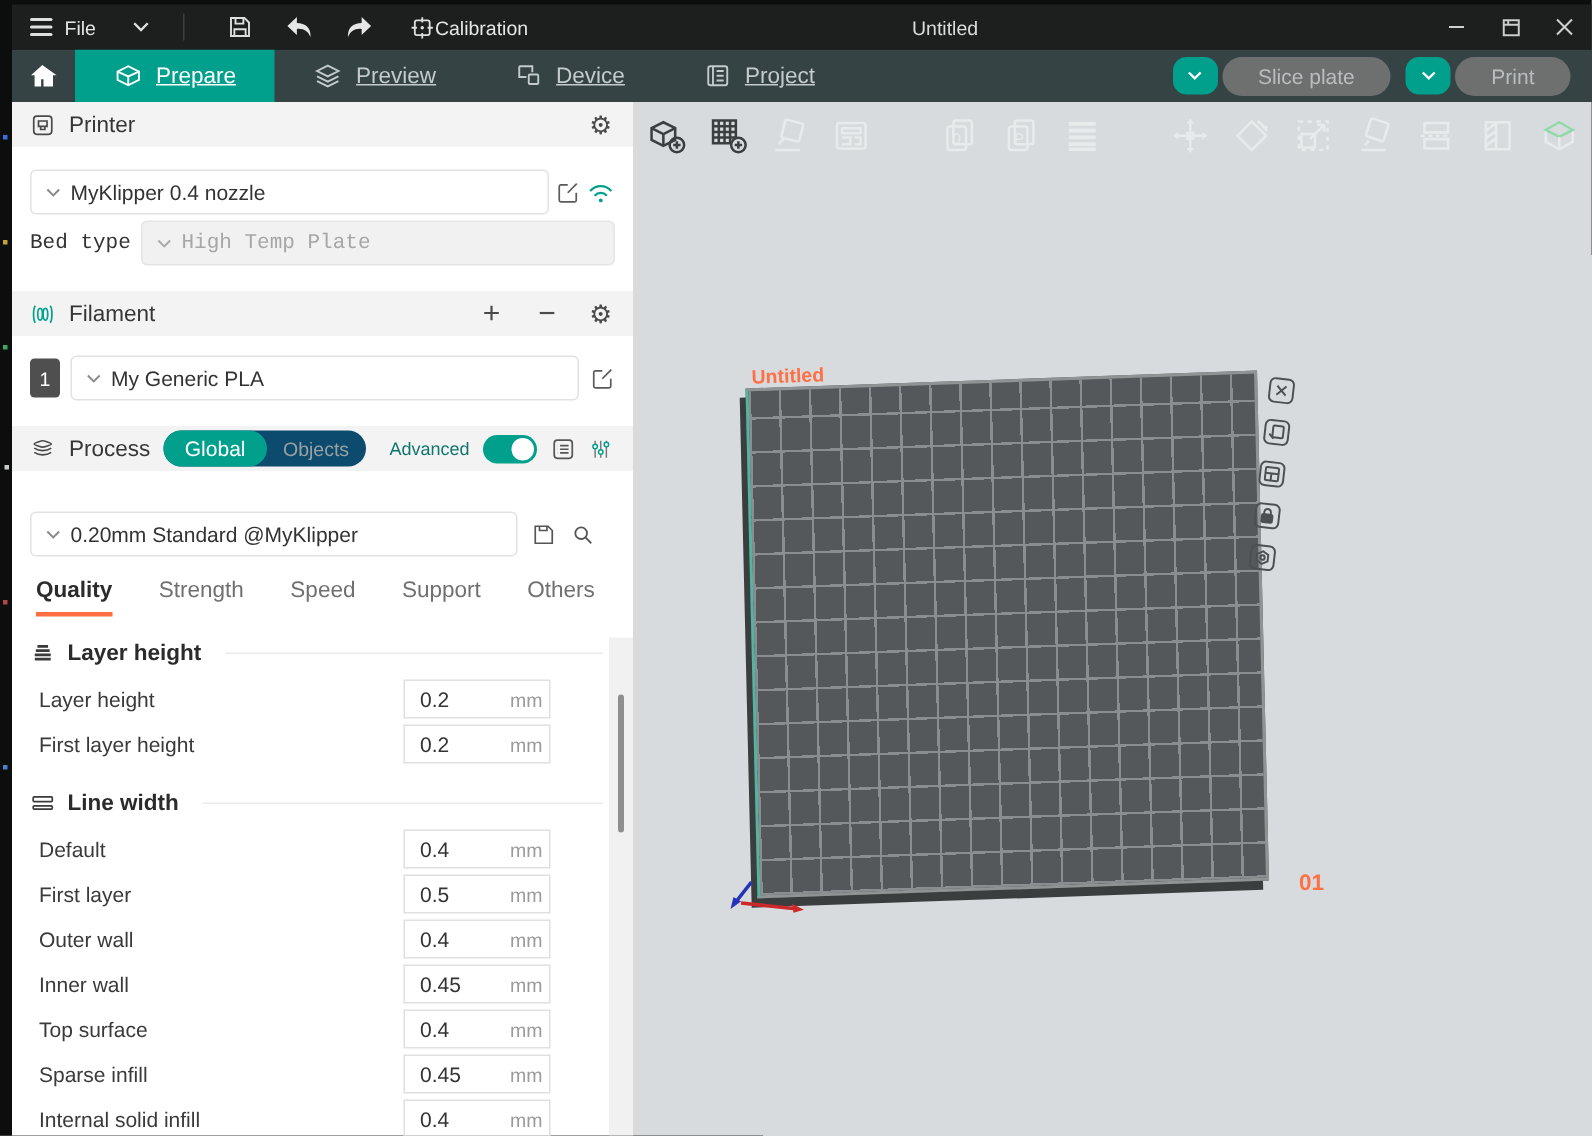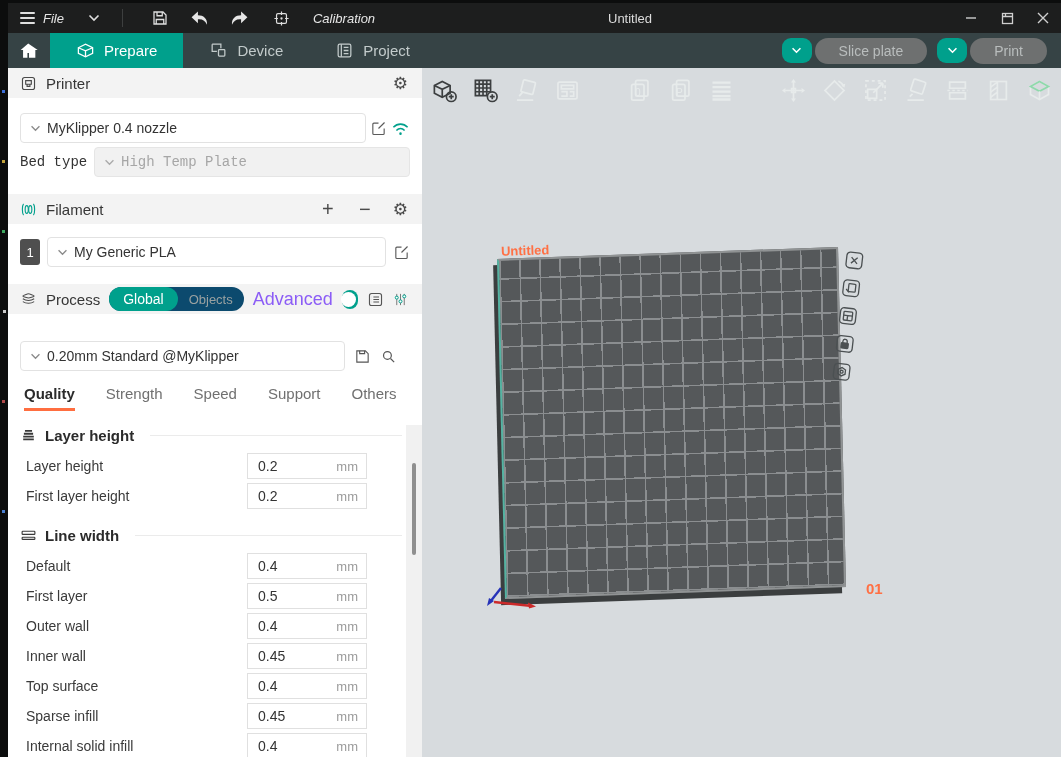--- a/index.html
+++ b/index.html
@@ -6,36 +6,36 @@
     background:#0c0d0d;font-family:"Liberation Sans",sans-serif;
     -webkit-font-smoothing:antialiased;}
   *{box-sizing:border-box;}
   svg{display:block;}
   .app{position:absolute;left:8px;top:3px;width:1053px;height:754px;display:flex;flex-direction:column;}
   .edge-specks{position:absolute;left:2px;top:90px;width:3px;height:3px;background:#3d6fd8;
     box-shadow:0 70px 0 #c2a23a,0 140px 0 #3da85f,1px 220px 0 #c9c9c9,0 310px 0 #b04848,0 420px 0 #4a7fd0;}
 
   
   .titlebar{height:30px;background:#1d1e1e;color:#e6e6e6;display:flex;align-items:center;position:relative;flex:0 0 30px;}
-  .tb-left{display:flex;align-items:center;gap:10px;padding-left:12px;height:100%;font-style:italic;}
+  .tb-left{display:flex;align-items:center;gap:10px;padding-left:12px;height:100%;}
   .menu-btn{display:flex;align-items:center;gap:8px;cursor:pointer;}
   .hamburger i{display:block;width:15px;height:2px;background:#dfdfdf;margin:3px 0;border-radius:1px;}
   .tb-label{font-size:13px;}
   .tb-chev{margin-left:14px;}
   .tb-sep{width:1px;height:18px;background:#3d3f3f;margin:0 12px;}
   .tb-ic{width:30px;height:24px;display:flex;align-items:center;justify-content:center;cursor:pointer;border-radius:3px;}
-  .calib{display:flex;align-items:center;gap:23px;margin-left:8px;cursor:pointer;font-size:13px;}
+  .calib{display:flex;align-items:center;gap:0;margin-left:8px;cursor:pointer;font-size:13px;}
   .tb-title{position:absolute;left:600px;top:0;height:30px;display:flex;align-items:center;font-size:13px;color:#dcdcdc;}
   .tb-controls{margin-left:auto;display:flex;height:100%;}
   .wbtn{width:36px;height:100%;display:flex;align-items:center;justify-content:center;color:#cfcfcf;cursor:pointer;}
 
   
   .navbar{height:35px;background:#364345;display:flex;align-items:stretch;flex:0 0 35px;}
   .home-btn{width:42px;display:flex;align-items:center;justify-content:center;cursor:pointer;}
-  .nav-tab{display:flex;align-items:center;gap:9px;padding:0 20px;margin:0 6px;color:#c3cbcb;font-size:15px;cursor:pointer;}
+  .nav-tab{display:flex;align-items:center;gap:9px;padding:0 20px;margin:0 6px;color:#c3cbcb;font-size:15px;cursor:pointer;text-decoration:underline;}
   .nav-tab.active{background:#00a08c;color:#fff;margin:0;padding:0 26px;}
   .nav-actions{margin-left:auto;display:flex;align-items:center;gap:10px;padding-right:14px;}
   .act-group{display:flex;align-items:center;gap:3px;}
   .drop-pill{width:30px;height:25px;background:#00a08c;border-radius:9px;display:flex;align-items:center;justify-content:center;cursor:pointer;}
   .act-btn{height:26px;border:none;border-radius:13px;background:#6e7070;color:#b9bdbd;font-size:14px;
     font-family:"Liberation Sans",sans-serif;padding:0 24px;cursor:pointer;}
 
   
   .content{flex:1;display:flex;min-height:0;}
   .sidebar{width:414px;background:#fff;display:flex;flex-direction:column;min-height:0;}
@@ -58,37 +58,37 @@
   .fil-row{margin-top:13px;gap:7px;}
   .fil-badge{width:20px;height:26px;background:#4f4f4f;color:#fff;font-size:13px;border-radius:3px;
     display:flex;align-items:center;justify-content:center;}
   .fil-row .select{flex:1;}
   .proc-row{margin-top:27px;gap:9px;}
   .proc-row .select{width:325px;flex:0 0 auto;}
 
   .scope-pill{height:24px;background:#0c4a6e;border-radius:12px;display:flex;align-items:center;cursor:pointer;}
   .scope-seg{font-size:13px;padding:0 11px;height:24px;display:flex;align-items:center;border-radius:12px;color:#9aa1a1;}
   .scope-seg.active{background:#00a08c;color:#fff;font-size:14px;padding:0 14px;}
-  .adv-label{margin-left:auto;font-size:18px;color:#8b5cf6;}
+  .adv-label{margin-left:auto;font-size:12px;color:#0f766e;}
   .switch{width:36px;height:19px;border-radius:10px;background:#00a08c;position:relative;cursor:pointer;}
   .switch .knob{position:absolute;right:2px;top:2px;width:15px;height:15px;border-radius:50%;background:#fff;}
 
   .stabs{display:flex;align-items:flex-end;gap:31px;padding:14px 0 0 16px;flex:0 0 32px;}
   .stab{font-size:15px;color:#707070;padding-bottom:6px;cursor:pointer;border-bottom:3px solid transparent;}
   .stab.active{color:#2b2b2b;font-weight:bold;border-bottom-color:#ff6e40;}
 
   .settings{flex:1;position:relative;min-height:0;overflow:hidden;}
   .scroll-gutter{position:absolute;right:0;top:14px;bottom:0;width:16px;background:#f1f1f1;}
   .scroll-thumb{position:absolute;right:6px;top:38px;width:4px;height:92px;background:#8f8f8f;border-radius:2px;}
   .sec-head{display:flex;align-items:center;gap:8px;margin:10px 20px 2px 12px;height:28px;}
   .sec-title{font-size:15px;font-weight:bold;color:#2b2b2b;}
   .sec-line{flex:1;height:1px;background:#ebebeb;margin-left:8px;}
   .srow{display:flex;align-items:center;height:30px;padding:0 55px 0 18px;}
   .srow-label{flex:1;font-size:14px;color:#3a3a3a;}
-  .sbox{width:120px;height:26px;border:1px solid #e0e0e0;background:#fff;display:flex;align-items:center;}
+  .sbox{width:98px;height:26px;border:1px solid #e0e0e0;background:#fff;display:flex;align-items:center;}
   .sbox input{border:none;outline:none;width:70px;font-size:14px;color:#333;background:transparent;
     padding-left:10px;font-family:"Liberation Sans",sans-serif;}
   .unit{margin-left:auto;margin-right:8px;font-size:13px;color:#9b9b9b;}
 
   
   .viewport{flex:1;position:relative;background:#d7dbde;overflow:hidden;}
   .vp-toolbar{position:absolute;left:8px;top:8px;display:flex;align-items:center;gap:13px;}
   .vp-ic{width:28px;height:28px;display:flex;align-items:center;justify-content:center;cursor:pointer;}
   .vp-ic.en{color:#3c3f40;}
   .vp-ic.dis{color:#e7ebeb;cursor:default;}
@@ -187,20 +187,29 @@
         <svg width="19" height="19" viewBox="0 0 24 24" fill="none" stroke="#fff" stroke-width="1.6">
           <path d="M3 8.5 12 4l9 4.5v7L12 20l-9-4.5z"></path>
             <path d="M3 8.5l9 4 9-4M12 12.5V20"></path>
           </svg>
       </span>
       <span>Prepare</span>
     </div>
     <div class="nav-tab">
       <span>
         <svg width="19" height="19" viewBox="0 0 24 24" fill="none" stroke="#c3cbcb" stroke-width="1.6">
+          <path d="M3 8l9-4.5L21 8l-9 4.5z"></path>
+            <path d="M3 12.5 12 17l9-4.5M3 16.5 12 21l9-4.5"></path>
+          </svg>
+      </span>
+      <span>Preview</span>
+    </div>
+    <div class="nav-tab">
+      <span>
+        <svg width="19" height="19" viewBox="0 0 24 24" fill="none" stroke="#c3cbcb" stroke-width="1.6">
           <path d="M4 4h11v5M4 4v9h6"></path>
             <rect x="12" y="11" width="8" height="8" rx="1"></rect>
           </svg>
       </span>
       <span>Device</span>
     </div>
     <div class="nav-tab">
       <span>
         <svg width="19" height="19" viewBox="0 0 24 24" fill="none" stroke="#c3cbcb" stroke-width="1.6">
           <rect x="4" y="4" width="16" height="16" rx="2"></rect>

